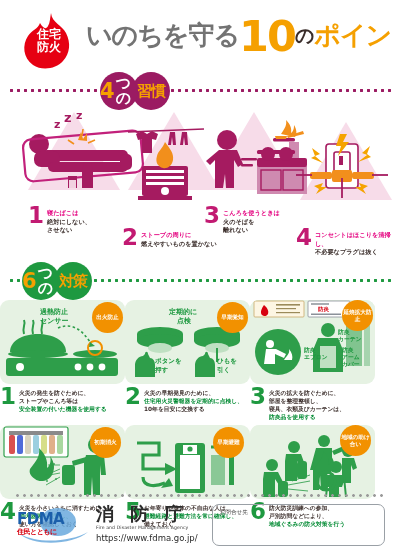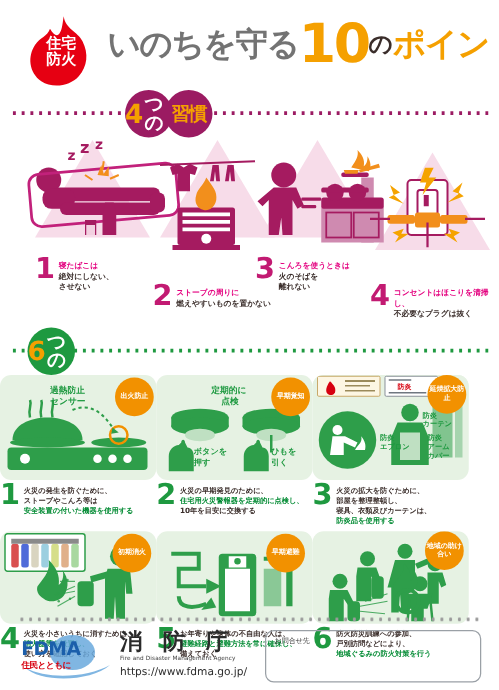--- a/index.html
+++ b/index.html
@@ -236,20 +236,23 @@
       </span>
     </div>
   </div>
 
   <div class="band">
     <div class="dots green"></div>
     <div class="circ-pair" style="left:22px;top:2px;">
       <div class="circ green circ-a">
         <span class="c-num">6</span>
           <span class="c-suf">つの</span>
+      </div>
+      <div class="circ green circ-b">
+        <span class="c-word">対策</span>
       </div>
     </div>
   </div>
 
   <div class="measures">
 
     <div class="mrow">
 
       <div class="mcell">
         <div class="mart">

